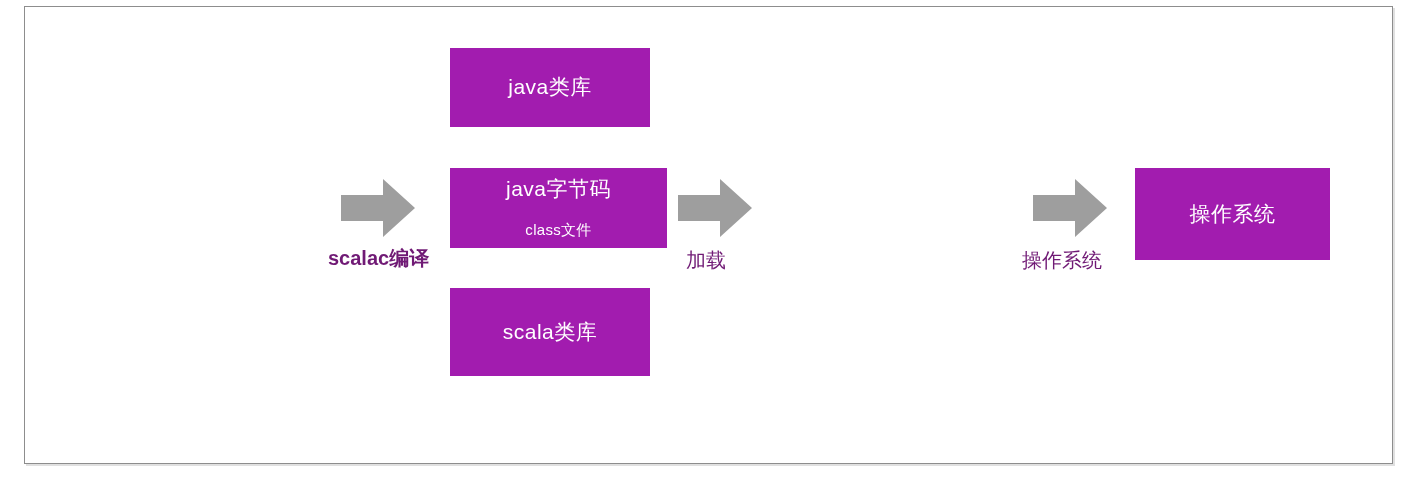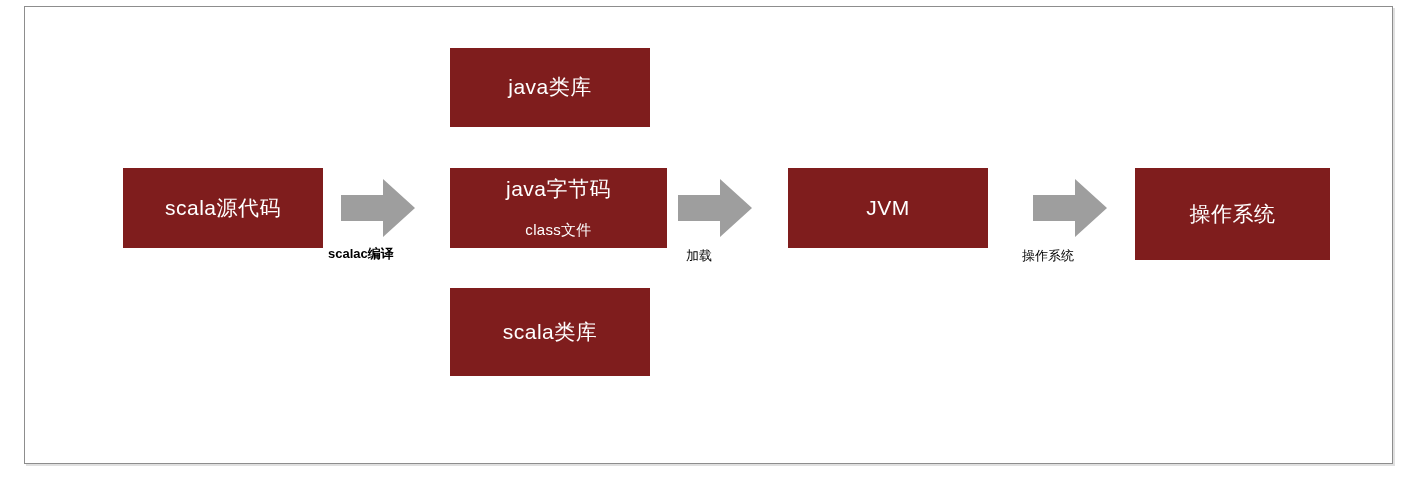--- a/index.html
+++ b/index.html
@@ -27,21 +27,21 @@
     height: 458px;
     box-sizing: border-box;
     border: 1px solid #8d8d8d;
     background: #ffffff;
     box-shadow: 2px 2px 0 0 rgba(0,0,0,0.12);
   }
   
   .box {
     position: absolute;
     box-sizing: border-box;
-    background: #7f1d1d;
+    background: #a21caf;
     display: flex;
     flex-direction: column;
     align-items: center;
     justify-content: center;
     color: #ffffff;
     text-align: center;
     line-height: 1.25;
     user-select: none;
   }
   .box .line1 {
@@ -69,56 +69,50 @@
     height: 62px;
   }
   .arrow svg { display: block; width: 100%; height: 100%; }
   #arrow-compile { left: 316px; top: 170px; }
   #arrow-load    { left: 653px; top: 170px; }
   #arrow-exec    { left: 1008px;top: 170px; }
 
   
   .caption {
     position: absolute;
-    font-size: 13px;
-    color: #000000;
+    font-size: 20px;
+    color: #701a75;
     white-space: nowrap;
     user-select: none;
   }
   #caption-compile { left: 303px; top: 238px; font-weight: 700; }
   #caption-load    { left: 661px; top: 240px; font-weight: 400; }
   #caption-exec    { left: 997px; top: 240px; font-weight: 400; }
 </style>
 </head>
 <body>
 
 <div id="canvas">
 
   <div class="frame">
 
-    <div class="box" id="box-scala-source">
-      <span class="line1">scala源代码</span>
-    </div>
 
     <div class="box" id="box-java-lib">
       <span class="line1">java类库</span>
     </div>
 
     <div class="box" id="box-bytecode">
       <span class="line1">java字节码</span>
       <span class="line2">class文件</span>
     </div>
 
     <div class="box" id="box-scala-lib">
       <span class="line1">scala类库</span>
     </div>
 
-    <div class="box" id="box-jvm">
-      <span class="line1">JVM</span>
-    </div>
 
     <div class="box" id="box-os">
       <span class="line1">操作系统</span>
     </div>
 
     <div class="arrow" id="arrow-compile">
       <svg viewBox="0 0 74 62" xmlns="http://www.w3.org/2000/svg" aria-hidden="true">
         <polygon points="0,18 42,18 42,2 74,31 42,60 42,44 0,44" fill="#9e9e9e"></polygon>
       </svg>
     </div>

